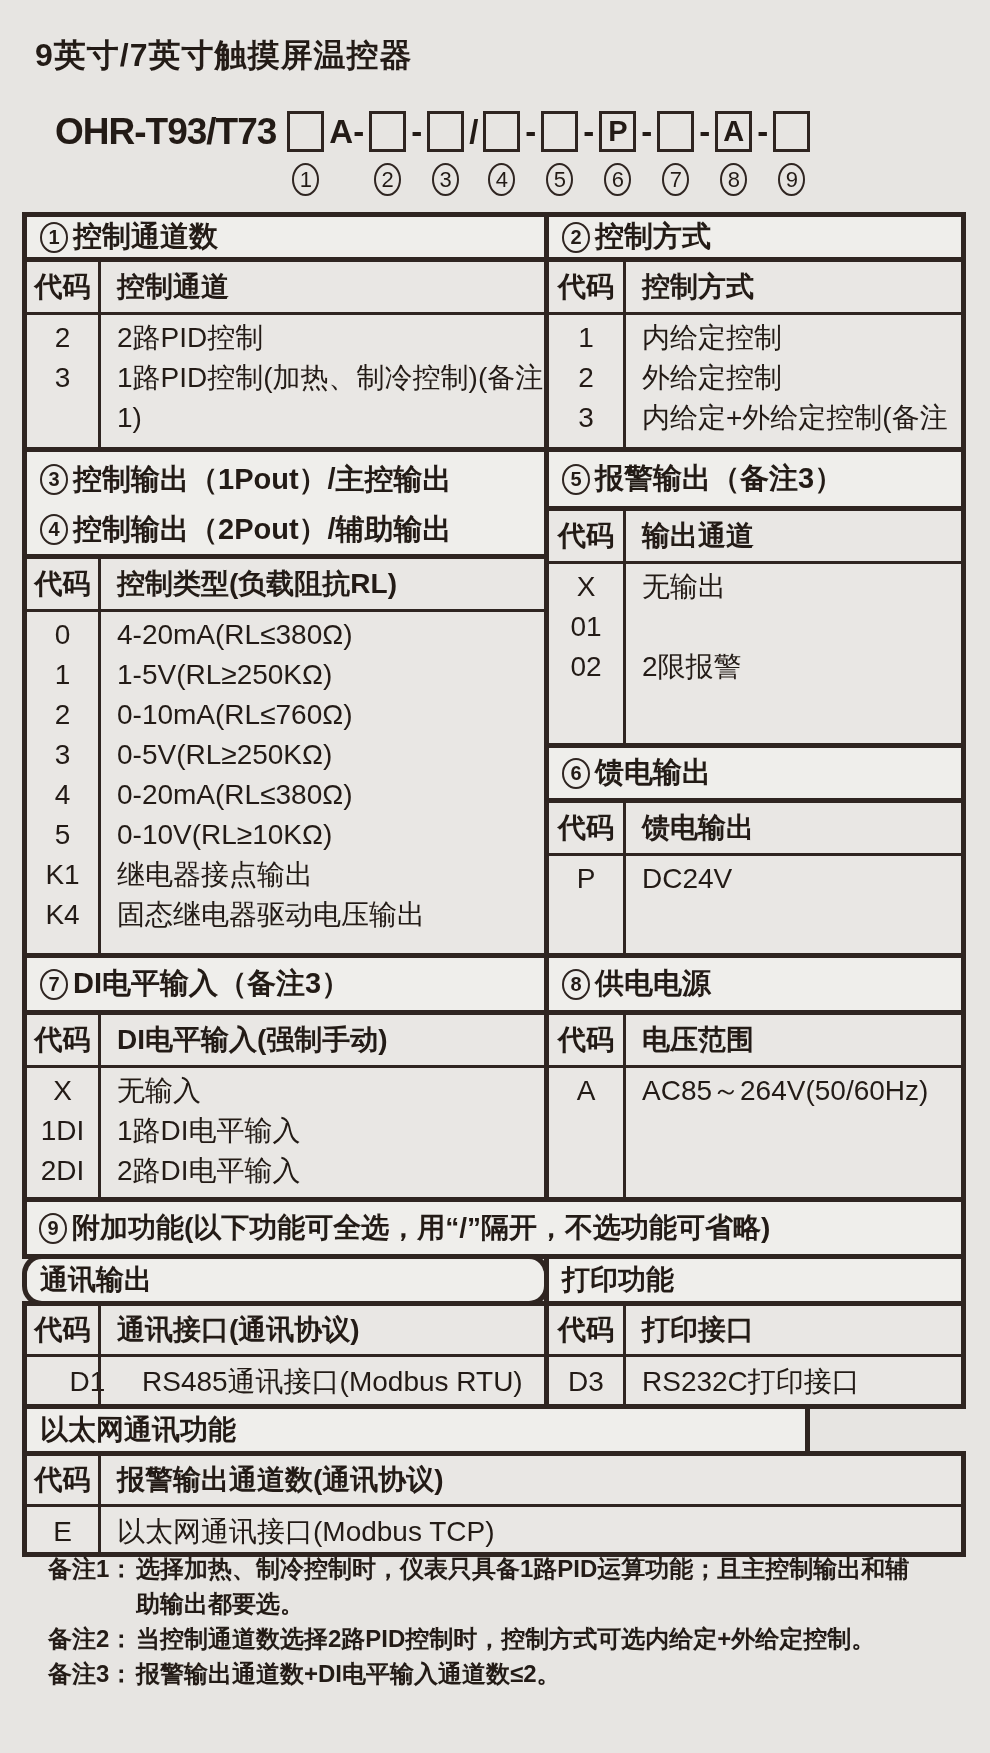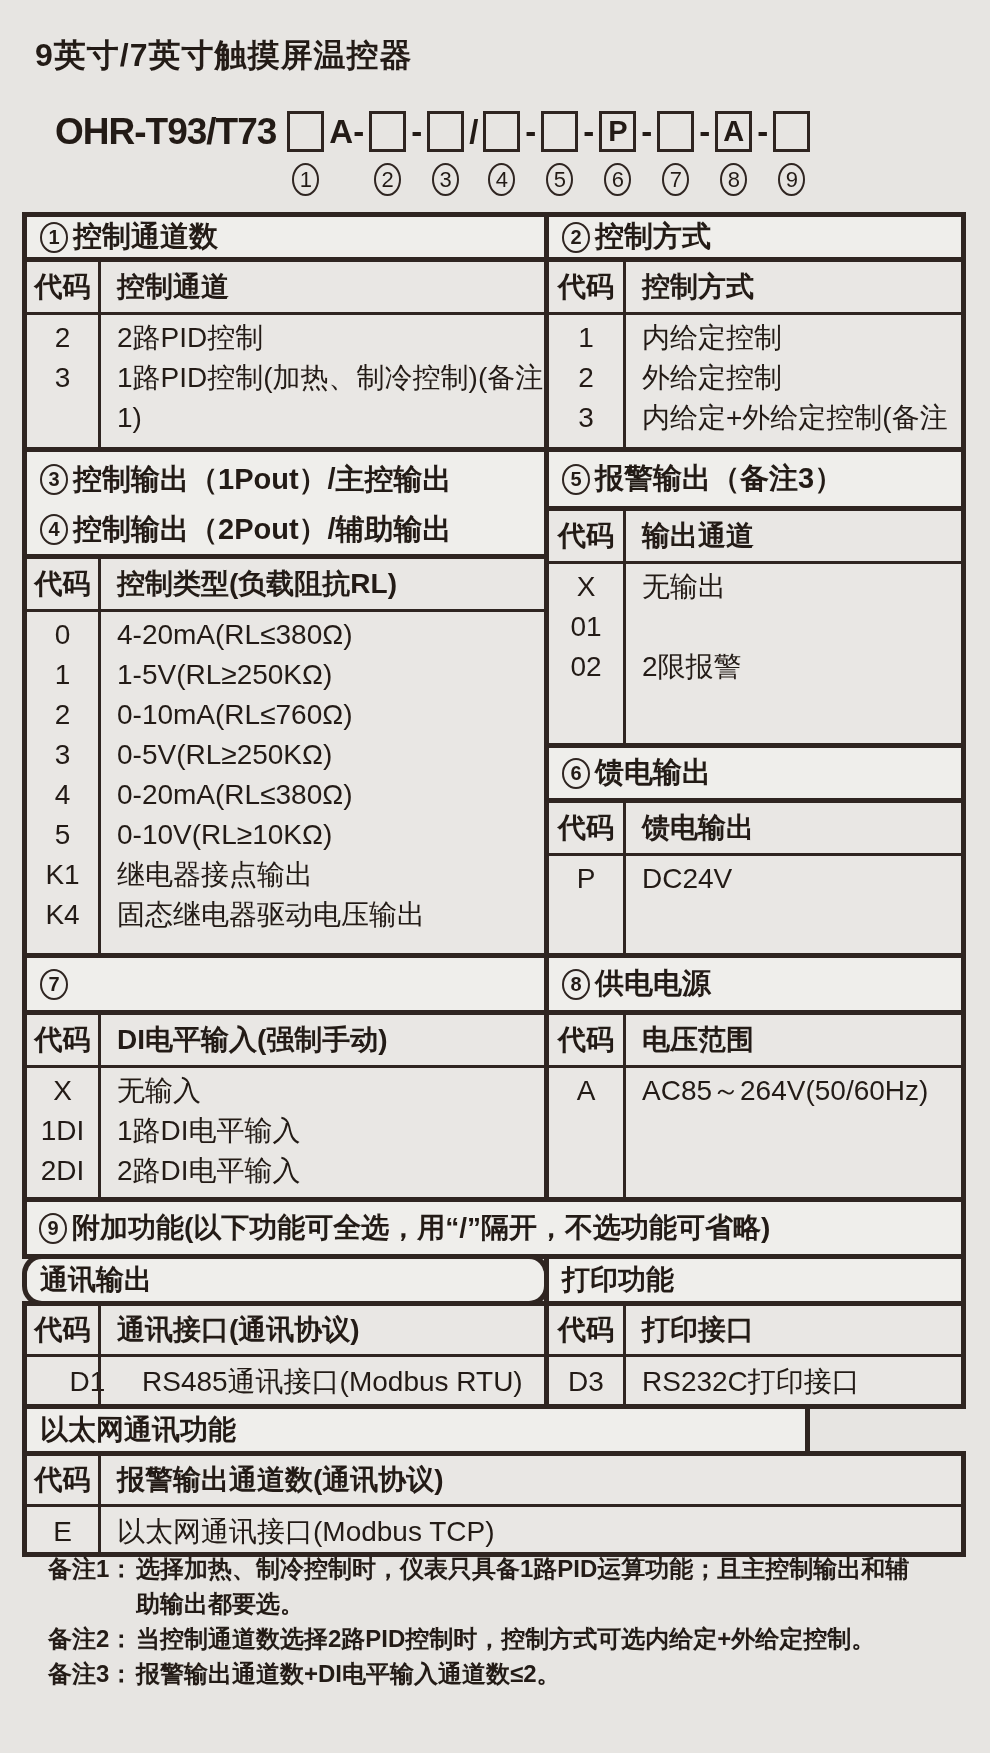--- a/index.html
+++ b/index.html
@@ -269,20 +269,21 @@
 
         <div class="trow">
           <span class="tcode">P</span>
           <span class="tdesc">DC24V</span>
         </div>
       </div>
   </div>
 
   <div class="box band" style="left:22px;top:953px;width:527px;height:62px;">
     <span class="cnum">7</span>
+    <span>DI电平输入（备注3）</span>
   </div>
   <div class="box tbox" style="left:22px;top:1010px;width:527px;height:192px;">
     <div class="thead">
       <span class="tcode">代码</span>
       <span class="tdesc">DI电平输入(强制手动)</span>
     </div>
     <div class="rows">
 
         <div class="trow">
           <span class="tcode">X</span>

